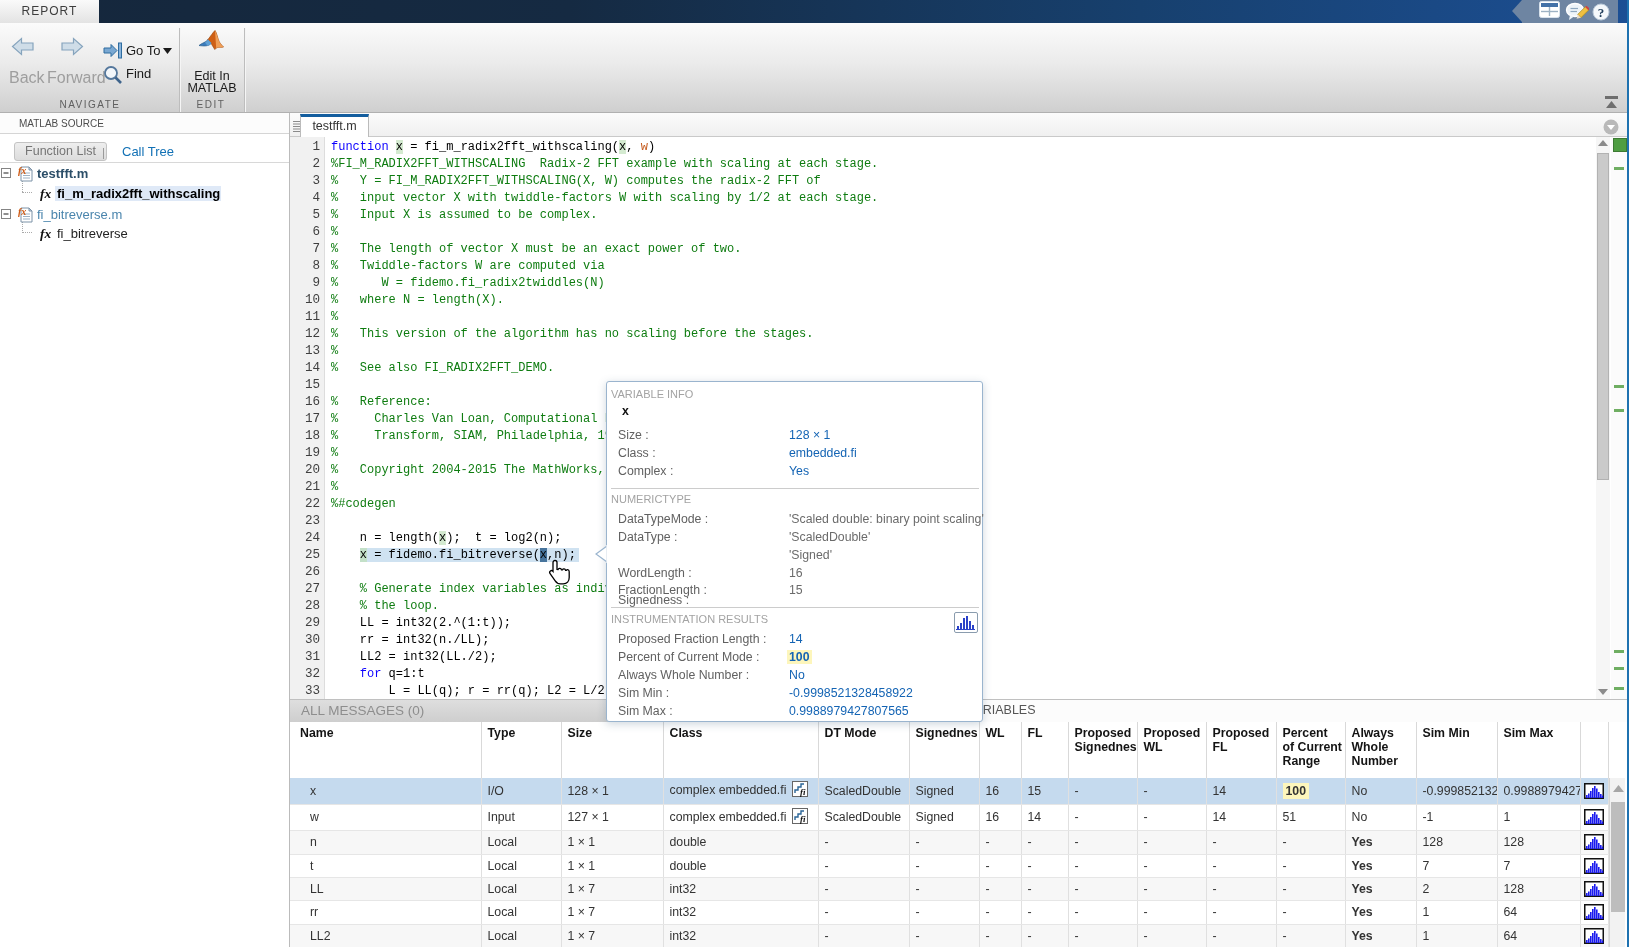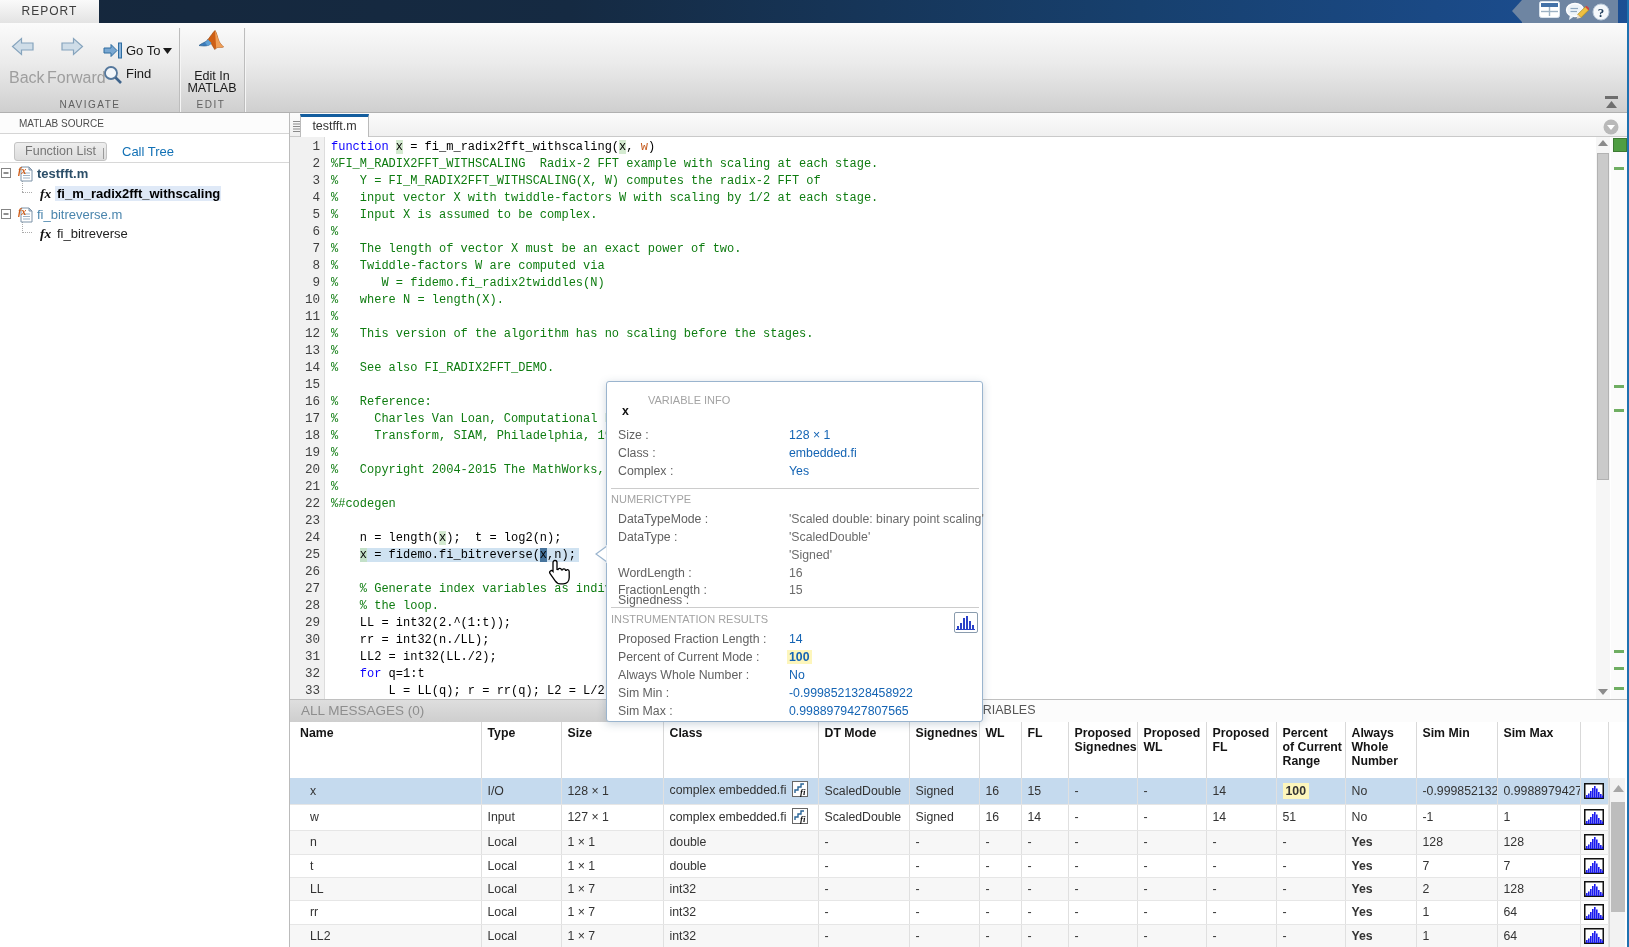--- a/index.html
+++ b/index.html
@@ -565,21 +565,21 @@
     <div class="abs" style="left:2px; top:1px; width:14px; height:14px; background:#4f9e43; border:1px solid #3c7a33;"></div>
     <div class="abs" style="left:3px; top:30px; width:10px; height:3px; background:#6fae62;"></div>
     <div class="abs" style="left:3px; top:248px; width:10px; height:3px; background:#6fae62;"></div>
     <div class="abs" style="left:3px; top:272px; width:10px; height:3px; background:#6fae62;"></div>
     <div class="abs" style="left:3px; top:513px; width:10px; height:3px; background:#6fae62;"></div>
     <div class="abs" style="left:3px; top:530px; width:10px; height:3px; background:#6fae62;"></div>
     <div class="abs" style="left:3px; top:550px; width:10px; height:3px; background:#6fae62;"></div>
   </div>
 
   <div class="abs" id="popup">
-    <div class="pophead" style="top:12px;margin-left:37px;">VARIABLE INFO</div>
+    <div class="pophead" style="top:6px;">VARIABLE INFO</div>
     <div class="poplabel" style="top:22px; left:15px; font-weight:bold; color:#111;">x</div>
     <div class="poplabel" style="top:46px;">Size :</div>
       <div class="popval" style="top:46px;">128 × 1</div>
     <div class="poplabel" style="top:64px;">Class :</div>
       <div class="popval" style="top:64px;">embedded.fi</div>
     <div class="poplabel" style="top:82px;">Complex :</div>
       <div class="popval" style="top:82px;">Yes</div>
     <div class="popsep" style="top:106px;"></div>
     <div class="pophead" style="top:111px;">NUMERICTYPE</div>
     <div class="poplabel" style="top:130px;">DataTypeMode :</div>

